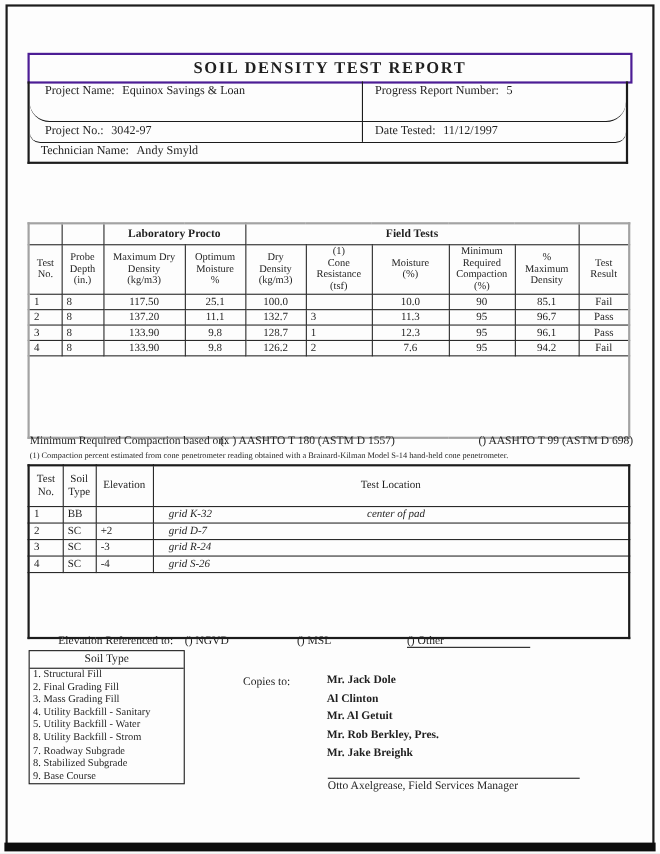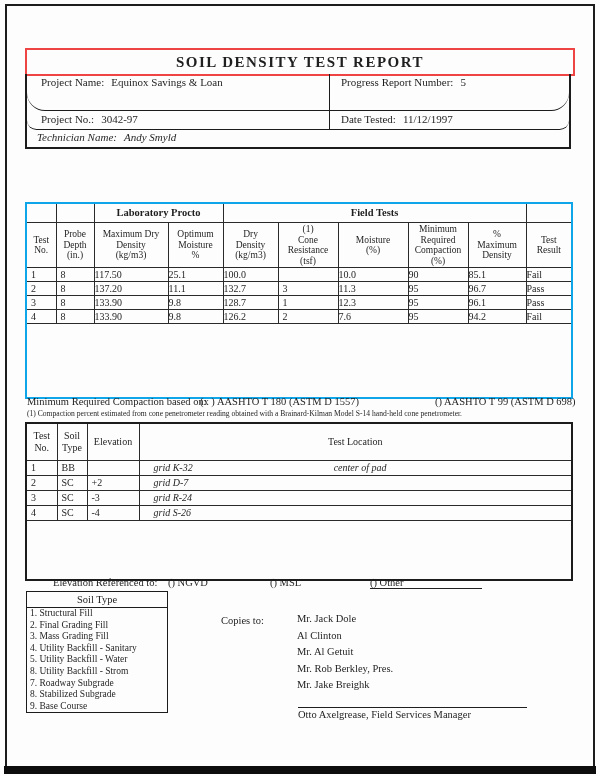--- a/index.html
+++ b/index.html
@@ -3,46 +3,46 @@
 <meta charset="utf-8">
 <style>
   html,body{margin:0;padding:0;background:#e8e8e8;}
   .page{position:relative;width:600px;height:776px;background:#fdfdfd;overflow:hidden;
         font-family:"Liberation Serif","DejaVu Serif",serif;color:#1f1f1f;}
   .page-frame{position:absolute;left:5px;top:4px;right:5px;bottom:6px;border:2px solid #1c1c1c;}
   .bottom-bar{position:absolute;left:4px;right:4px;top:766px;height:8px;background:#0d0d0d;}
   .form{position:absolute;left:25px;top:48px;width:546px;}
   .abs{position:absolute;}
 
-  .title-box{left:0;top:0;width:546px;height:24px;border:2px solid #ef4444;
+  .title-box{left:0;top:0;width:546px;height:24px;border:2px solid #4c1d95;
              display:flex;align-items:center;justify-content:center;}
   .title-box span{font-weight:bold;font-size:15px;letter-spacing:1.5px;}
 
   .header-box{left:0;top:26px;width:542px;border:2px solid #1c1c1c;border-top:none;font-size:11px;}
   .hrow{position:relative;box-sizing:border-box;border-bottom:1.5px solid #1c1c1c;border-radius:18px;}
-  .hrow:last-child{border-bottom:none;font-style:italic;}
+  .hrow:last-child{border-bottom:none;}
   .row-a{height:37px;}
   .row-b{height:19px;}
   .row-client{height:52px;}
   .row-tech{height:17px;}
   .hcell-l{position:absolute;left:0;top:0;bottom:0;width:303px;border-right:1.5px solid #1c1c1c;padding:2px 0 0 14px;box-sizing:border-box;}
   .hcell-r{position:absolute;left:304px;top:0;bottom:0;right:0;padding:2px 0 0 10px;box-sizing:border-box;}
   .lbl{margin-right:7px;}
   .client-wrap{display:flex;padding:3px 0 0 14px;}
   .client-lines{margin-left:9px;line-height:14px;}
   .tech-wrap{padding:1px 0 0 10px;}
 
   table{border-collapse:collapse;table-layout:fixed;}
-  .t1{left:0;top:154px;width:546px;border:2px solid #0ea5e9;font-size:10px;padding-left:33px;}
+  .t1{left:0;top:154px;width:546px;border:2px solid #a3a3a3;font-size:10px;padding-left:33px;}
   .t1 th,.t1 td{border:1px solid #2a2a2a;padding:0;overflow:hidden;}
   .t1 thead th{font-weight:normal;font-size:9.5px;text-align:center;vertical-align:middle;
                white-space:pre-line;line-height:10.5px;}
   .t1 .grow th{height:18px;font-weight:bold;font-size:10.5px;}
   .t1 .crow th{height:44px;}
-  .t1 tbody td{height:13px;line-height:13px;}
+  .t1 tbody td{height:13px;text-align:center;line-height:13px;}
   .t1 td.la{text-align:left;padding-left:4px;}
   .t1 .filler td{height:73px;border-top:1px solid #2a2a2a;}
 
   .compaction-line{left:0;top:348px;width:546px;height:13px;font-size:10.5px;}
   .compaction-line span{position:absolute;top:0;white-space:nowrap;}
   .footnote{left:2px;top:361px;width:544px;font-size:7.6px;font-family:Liberation Serif, serif;}
 
   .t2{left:0;top:374px;width:546px;border:2px solid #1c1c1c;font-size:10px;}
   .t2 th,.t2 td{border:1px solid #2a2a2a;padding:0;overflow:hidden;}
   .t2 thead th{height:36px;font-weight:normal;text-align:center;vertical-align:middle;
@@ -55,21 +55,21 @@
   .elev-line{left:0;top:529px;width:546px;height:14px;font-size:10.5px;}
   .elev-line span{position:absolute;top:0;white-space:nowrap;}
   .other-line{display:inline-block;width:112px;border-bottom:1px solid #1f1f1f;height:11px;}
 
   .soil-box{left:1px;top:543px;width:140px;border:1.5px solid #1c1c1c;font-size:9.5px;background:#fdfdfd;}
   .soil-title{border-bottom:1.5px solid #1c1c1c;text-align:center;font-size:10.5px;height:15px;line-height:15px;}
   .soil-items div{padding-left:3px;line-height:11.6px;}
 
   .copies-label{left:196px;top:567px;font-size:10.5px;}
   .copies-list{left:272px;top:565px;font-size:10.5px;}
-  .copies-list div{height:16.6px;}
+  .copies-list div{height:16.6px;font-weight:bold;}
   .signature{left:273px;top:659px;width:229px;border-top:1.5px solid #1f1f1f;font-size:10.5px;padding-top:1px;}
 </style>
 </head>
 <body>
 
 <div class="page">
   <div class="page-frame"></div>
   <div class="bottom-bar"></div>
 
   <div class="form">

